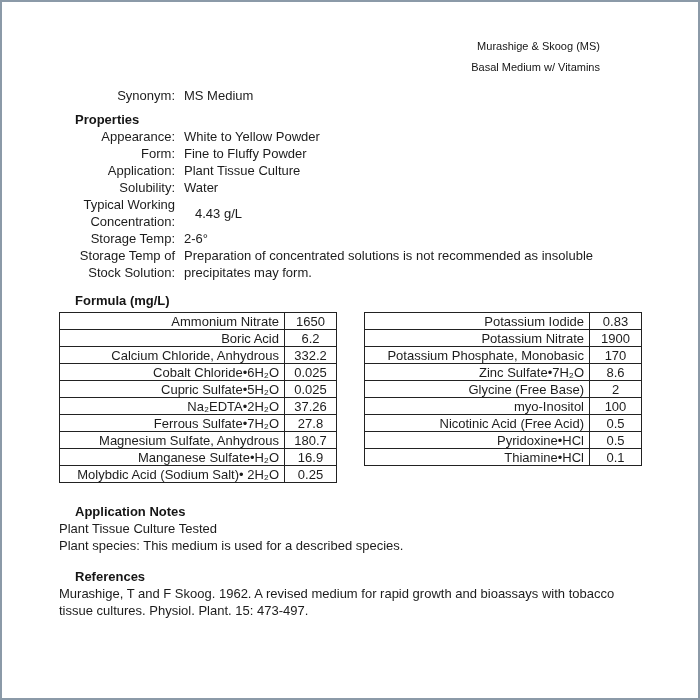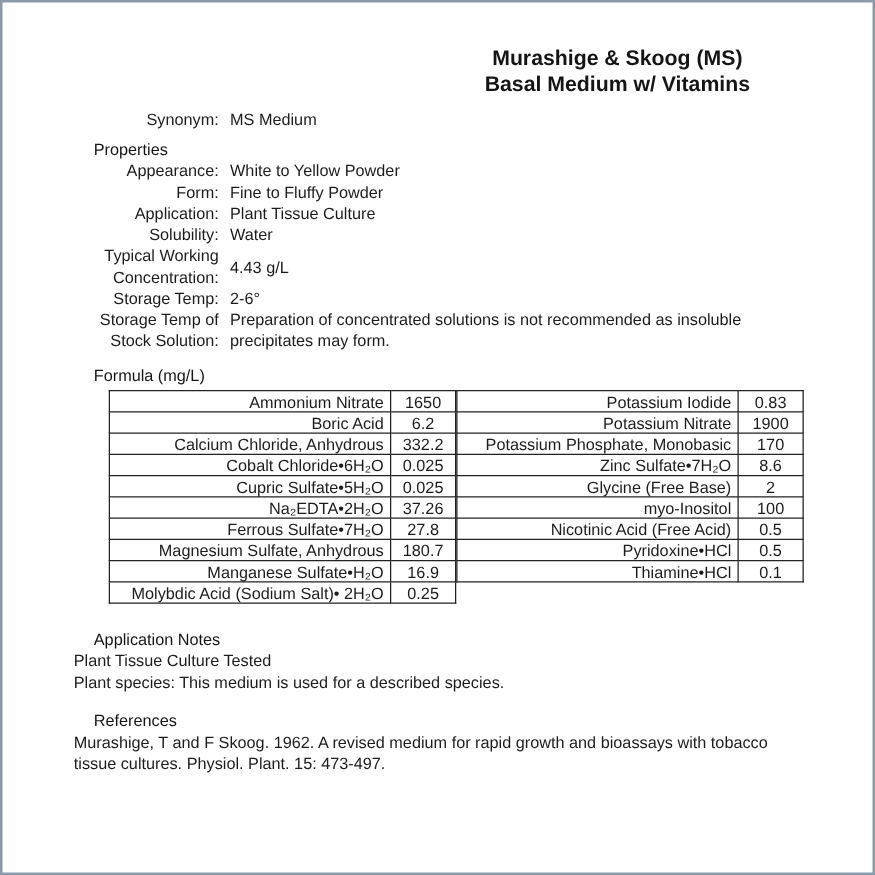--- a/index.html
+++ b/index.html
@@ -18,56 +18,56 @@
 
   .content {
     padding: 34px 50px 0 57px;
     font-size: 13px;
     line-height: 17px;
   }
 
   .doc-title {
     width: fit-content;
     margin: 0 48px 0 auto;
-    text-align: center;
-    font-weight: bold;
-    font-size: 17px;
+    text-align: right;
+    font-weight: normal;
+    font-size: 11px;
     line-height: 21px;
     color: #151515;
   }
 
   .synonym-row { margin-top: 9px; }
 
   .section-heading {
-    font-weight: normal;
+    font-weight: bold;
     color: #151515;
     padding-left: 16px;
   }
   .properties-heading { margin-top: 7px; }
   .formula-heading { margin-top: 11px; }
   .app-heading { margin-top: 20px; }
   .ref-heading { margin-top: 14px; }
 
   .prop-row { display: flex; align-items: flex-start; }
-  .prop-row.v-center { align-items: center; }
+  .prop-row.v-center { align-items: center; gap: 11px; }
   .prop-label {
     flex: 0 0 116px;
     text-align: right;
   }
   .prop-value {
     margin-left: 9px;
     flex: 1;
     max-width: 470px;
   }
 
   .tables {
     display: flex;
+    gap: 27px;
     margin-top: 3px;
     align-items: flex-start;
-    margin-left: 28px;
   }
   table { border-collapse: collapse; }
   td {
     border: 1.5px solid #222222;
     font-size: 13px;
     line-height: 15px;
     padding: 0.5px 5px;
     white-space: nowrap;
   }
   .name-cell { text-align: right; min-width: 225px; }

